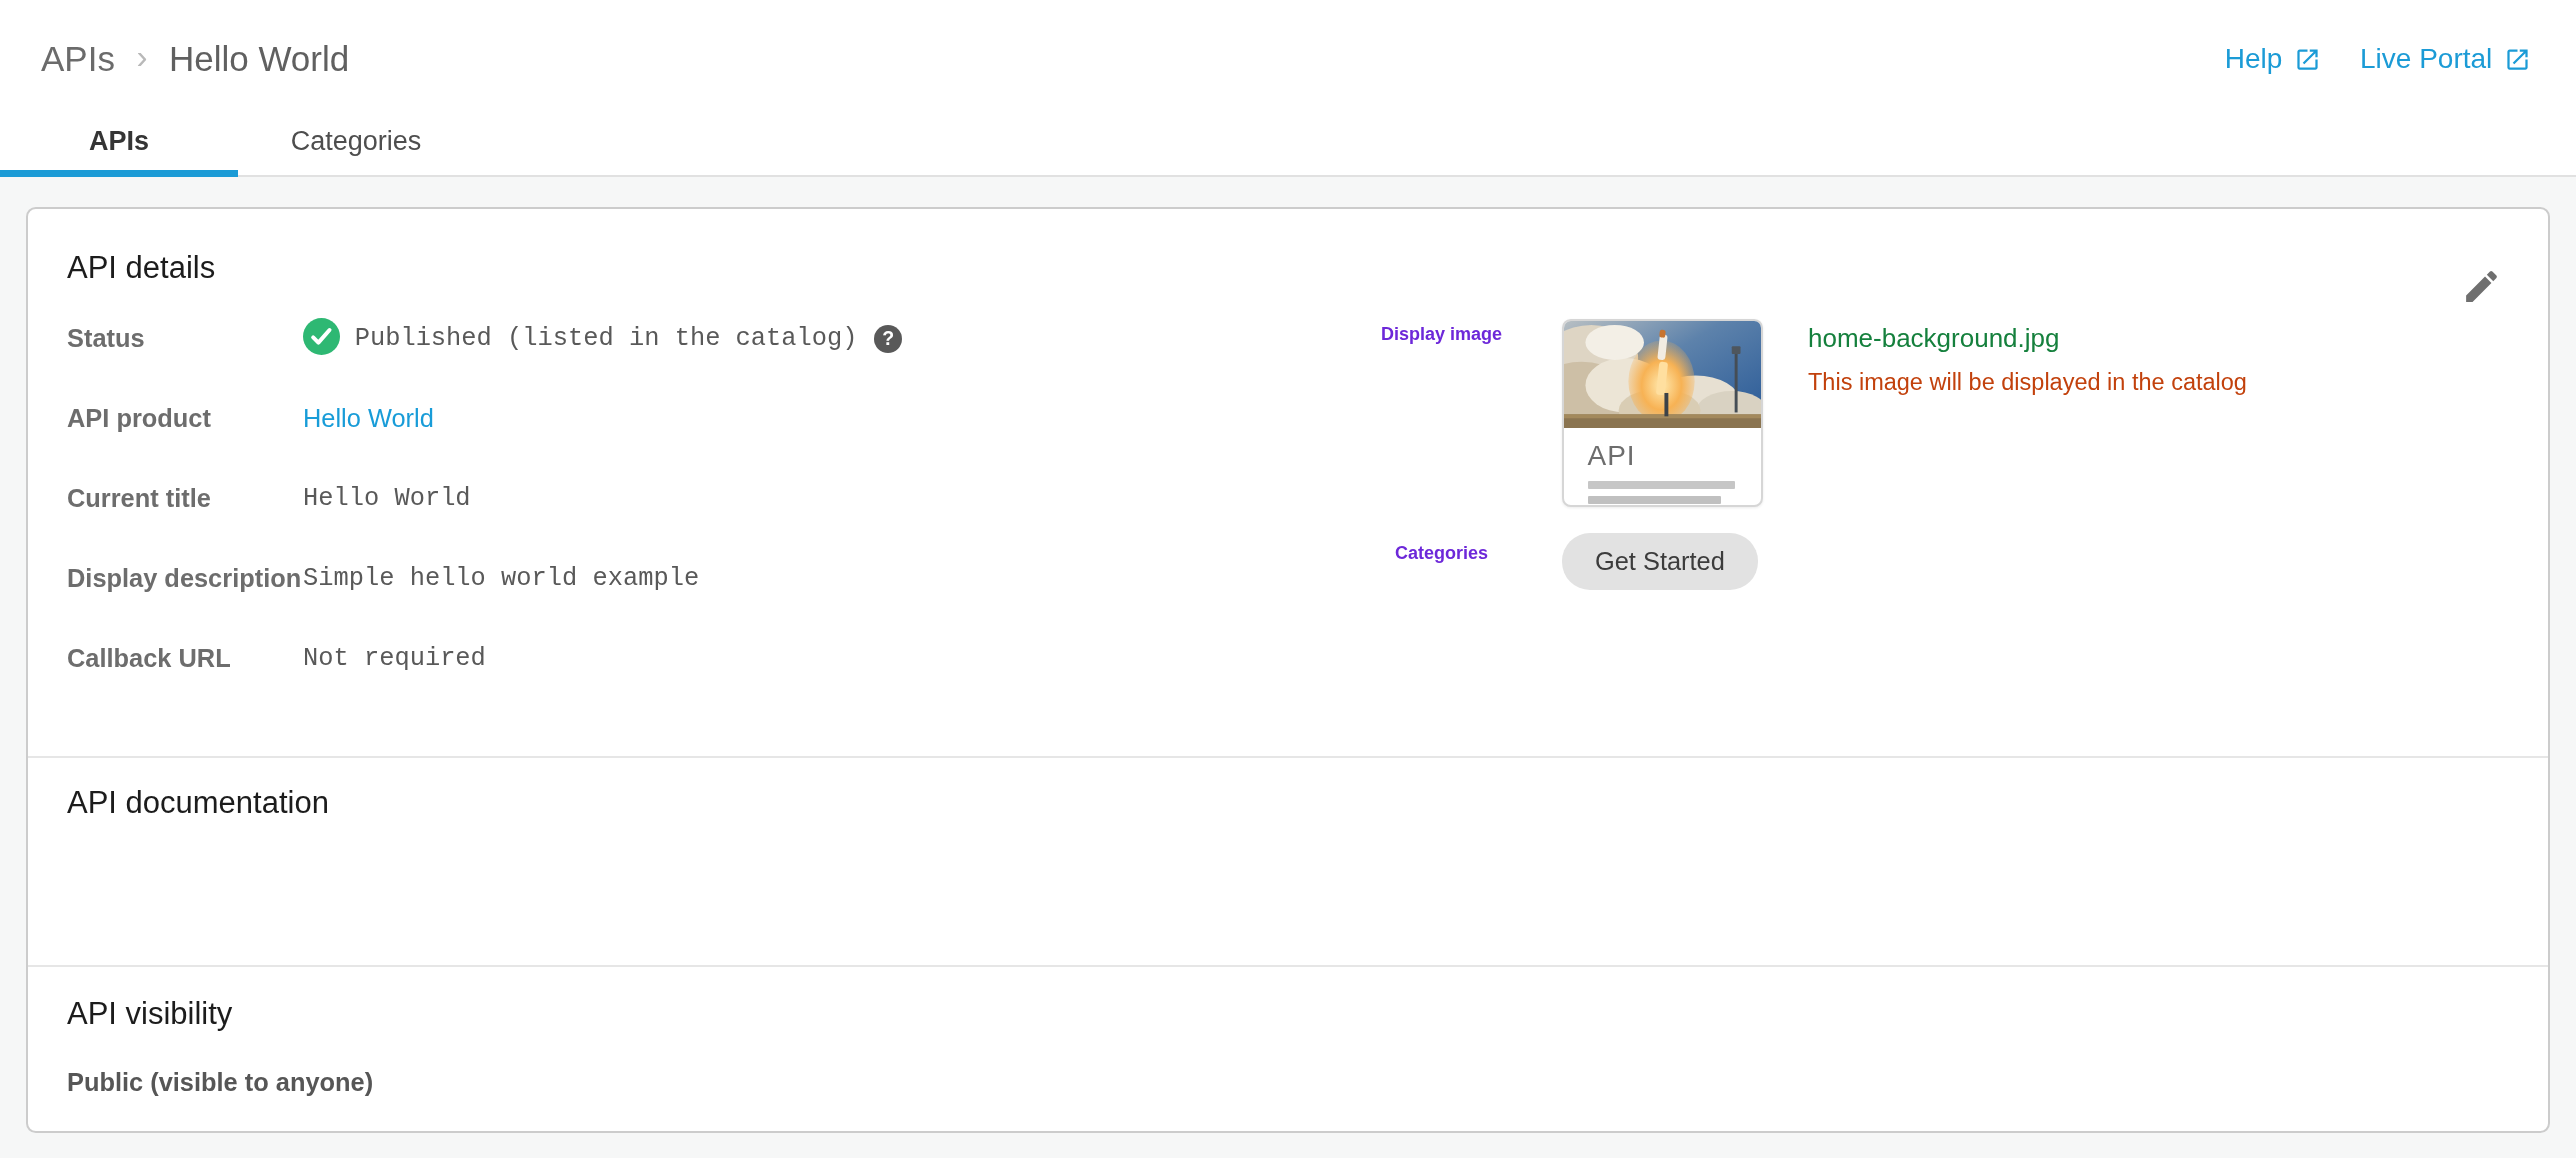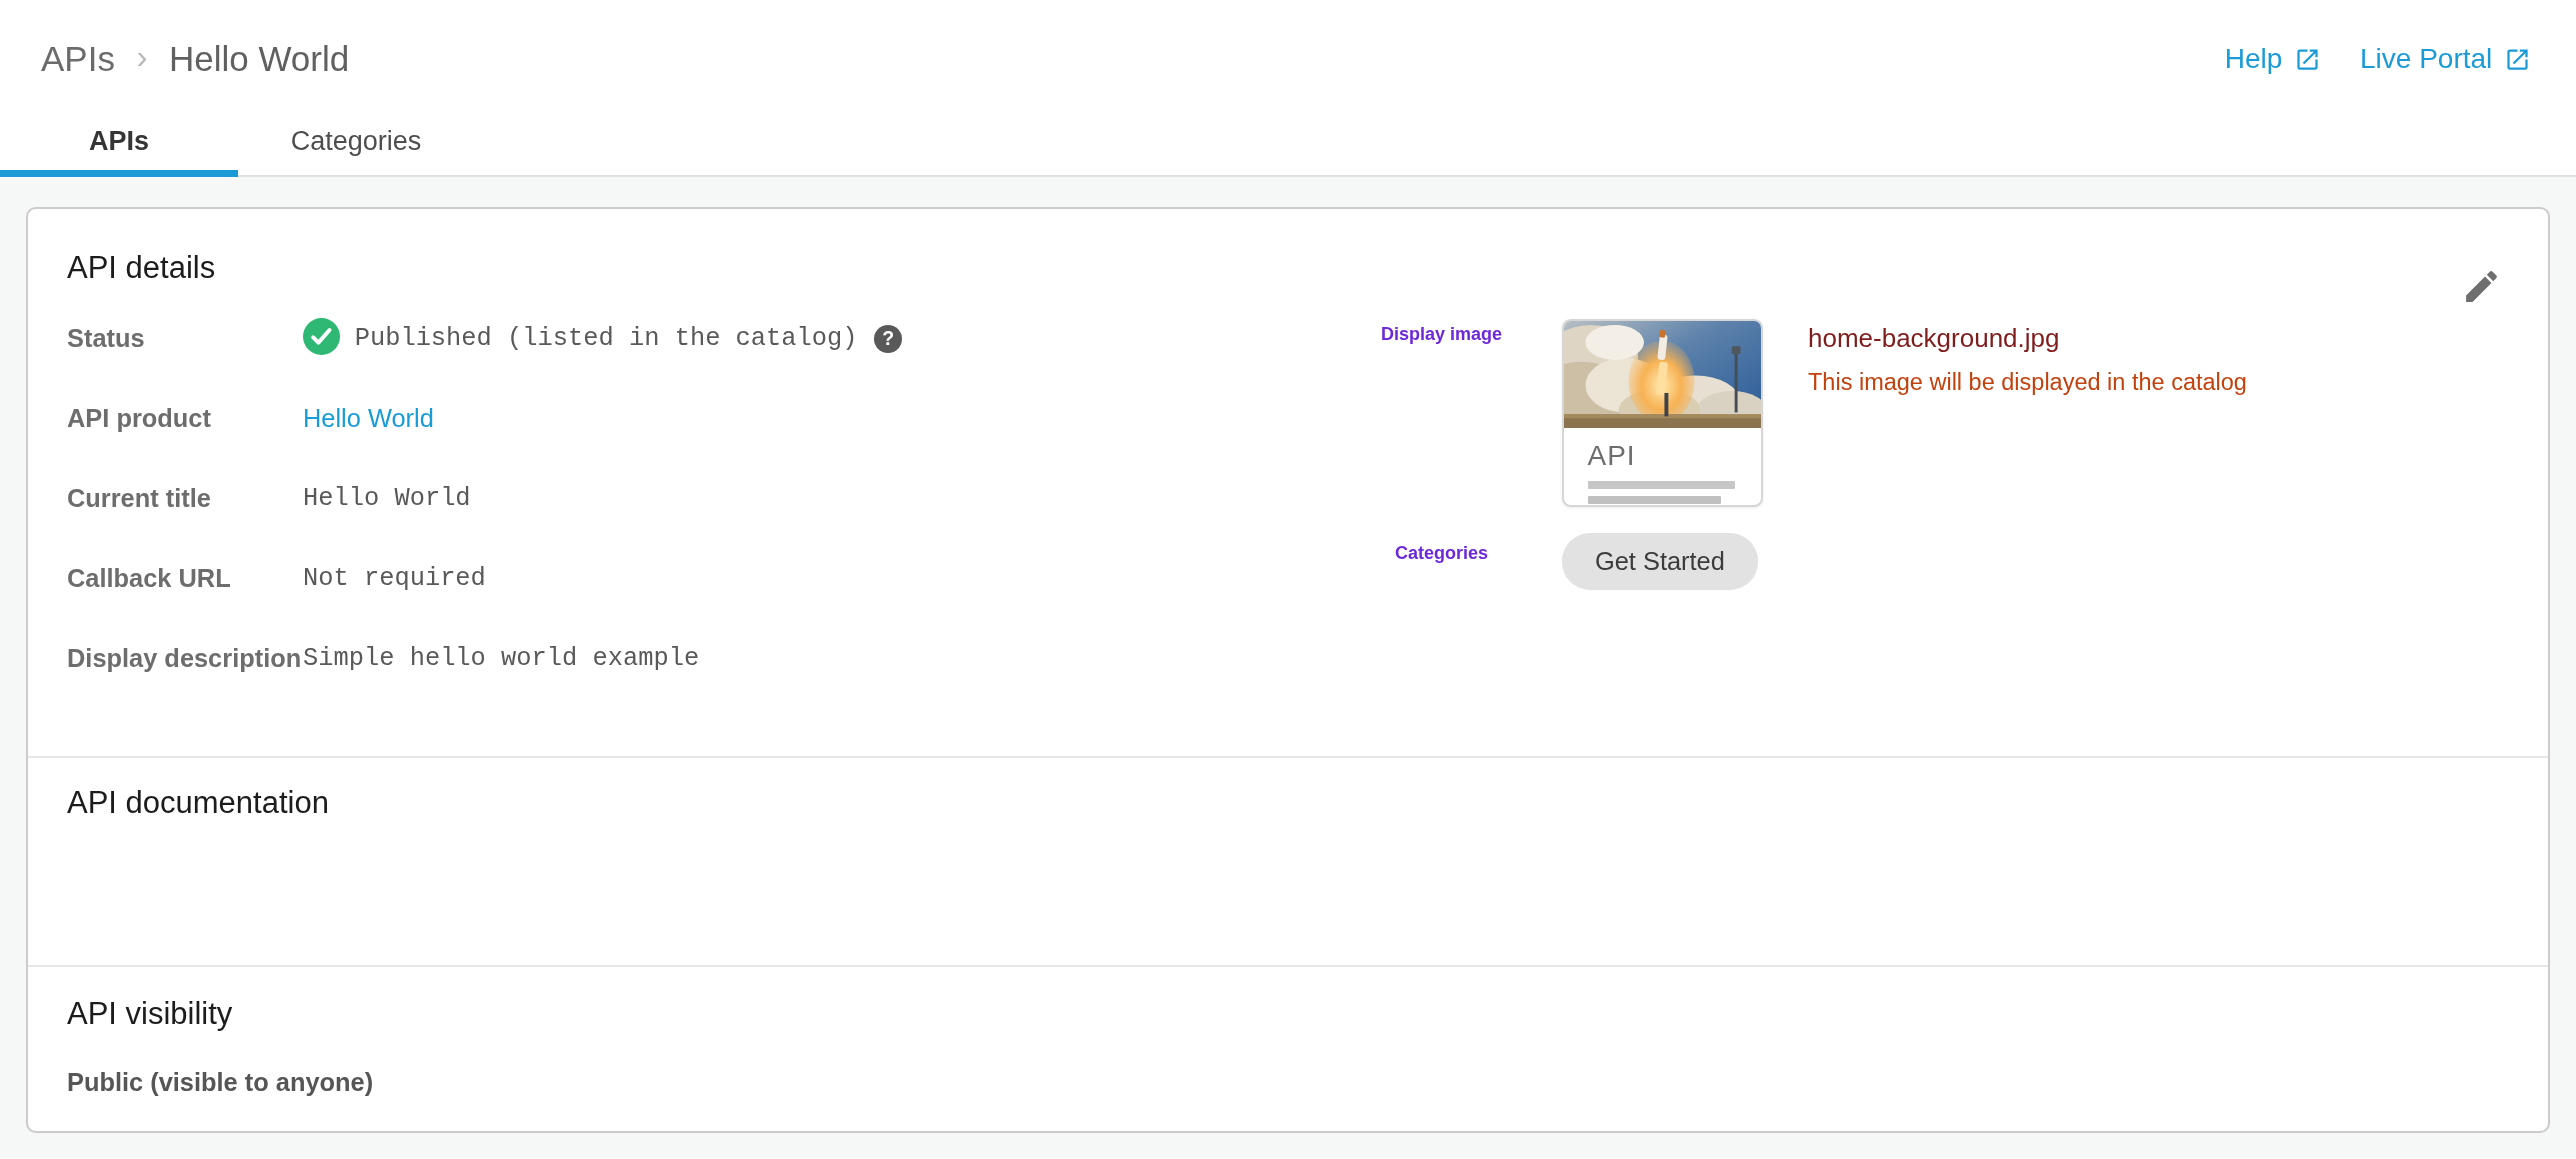--- a/index.html
+++ b/index.html
@@ -79,21 +79,21 @@
     border:2px solid #d6d6d6; border-radius:8.8px; overflow:hidden;
     box-shadow:0 1px 2.9px rgba(0,0,0,.08);
   }
   .thumb-photo { width:100%; height:107px; display:block; }
   .thumb-caption { font-size:28px; color:#6d6d6d; letter-spacing:1px; margin:11.7px 0 9.8px 23.5px; }
   .thumb-bar { height:7.8px; background:#c6c6c6; margin-left:23.5px; border-radius:1px; }
   .thumb-bar.b1 { width:147px; }
   .thumb-bar.b2 { width:133px; margin-top:6.8px; background:#c0c0c0; }
 
   .img-meta { margin-left:45px; padding-top:3.9px; }
-  .img-filename { font-size:26px; color:#7f1d1d; }
+  .img-filename { font-size:26px; color:#15803d; }
   .img-note { font-size:23.5px; color:#c2410c; margin-top:15.6px; }
 
   .chip {
     display:inline-block; background:#e2e2e2; color:#3c3c3c;
     height:57px; line-height:57px; border-radius:28px; padding:0 33px;
     font-size:25.4px; margin-top:-4.9px;
   }
 
   
   .sec-doc { padding-top:25.4px; height:207px; }
@@ -173,27 +173,27 @@
             <div class="flabel">API product</div>
             <a class="val-link">Hello World</a>
           </div>
 
           <div class="frow">
             <div class="flabel">Current title</div>
             <div class="fvalue">Hello World</div>
           </div>
 
           <div class="frow">
+            <div class="flabel">Display description</div>
+            <div class="fvalue">Simple hello world example</div>
+          </div>
+
+          <div class="frow">
             <div class="flabel">Callback URL</div>
             <div class="fvalue">Not required</div>
-          </div>
-
-          <div class="frow">
-            <div class="flabel">Display description</div>
-            <div class="fvalue">Simple hello world example</div>
           </div>
 
         </div>
 
         <div class="col-right">
 
           <div class="rrow imgrow">
             <div class="rlabel">Display image</div>
             <div class="thumb-card">
               <svg class="thumb-photo" viewBox="0 0 202 110" preserveAspectRatio="none">

